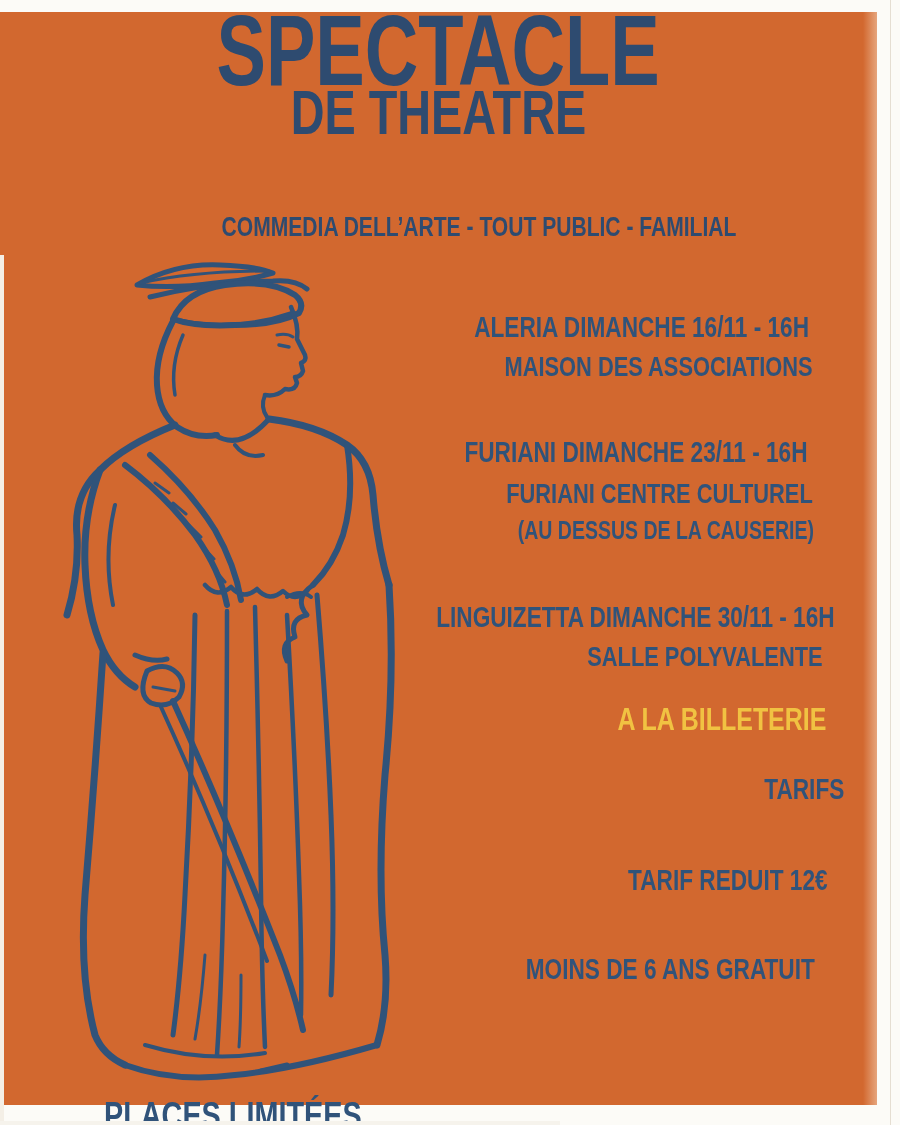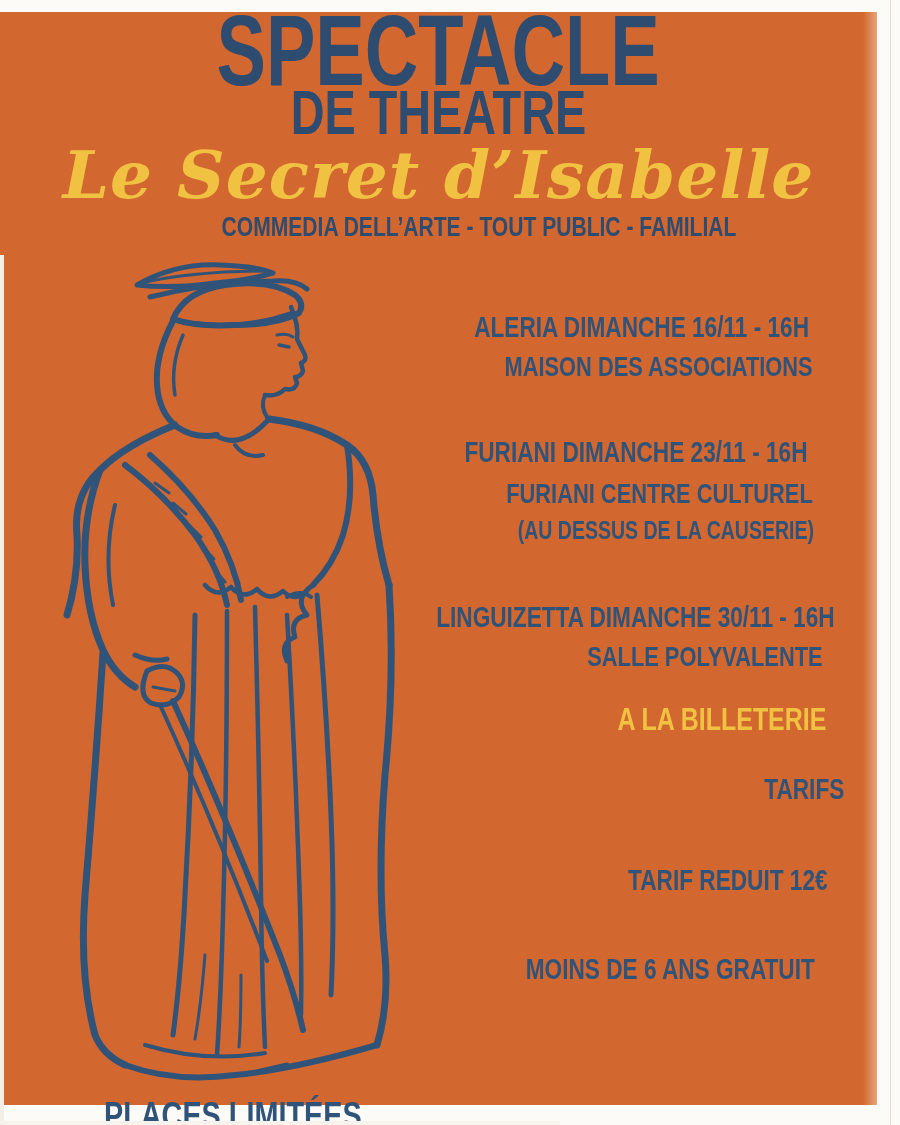--- a/index.html
+++ b/index.html
@@ -64,21 +64,20 @@
   .figure{ position:absolute; left:55px; top:243px; width:345px; height:845px; }
 </style>
 </head>
 <body>
 
 <div class="page">
   <div class="poster">
 
     <div class="txt ctr title1 bluet"><span class="cond">SPECTACLE</span></div>
     <div class="txt ctr title2 bluet"><span class="cond">DE THEATRE</span></div>
-    <div class="txt ctr subtitle yellow">Le Secret d’Isabelle</div>
     <div class="txt ctr tagline bluet"><span class="cond">COMMEDIA DELL’ARTE - TOUT PUBLIC - FAMILIAL</span></div>
 
     <svg class="figure" viewBox="0 0 345 845" role="img" aria-label="Woodcut-style figure in Renaissance costume with feathered cap, facing right">
       <g stroke="#30537a" fill="none" stroke-linecap="round" stroke-linejoin="round">
 
         <path d="M82 30 Q120 8 165 10 Q200 11 218 18 Q190 26 160 28 Q118 34 82 30 Z" stroke-width="5"></path>
         <path d="M86 28 Q140 16 214 16" stroke-width="3"></path>
         <path d="M95 42 Q150 28 218 26 Q240 24 252 34" stroke-width="5"></path>
 
         <path d="M118 64 Q130 36 170 30 Q215 24 240 40 Q250 48 244 58 Q220 70 180 70 Q140 72 118 64 Z" stroke-width="6"></path>

